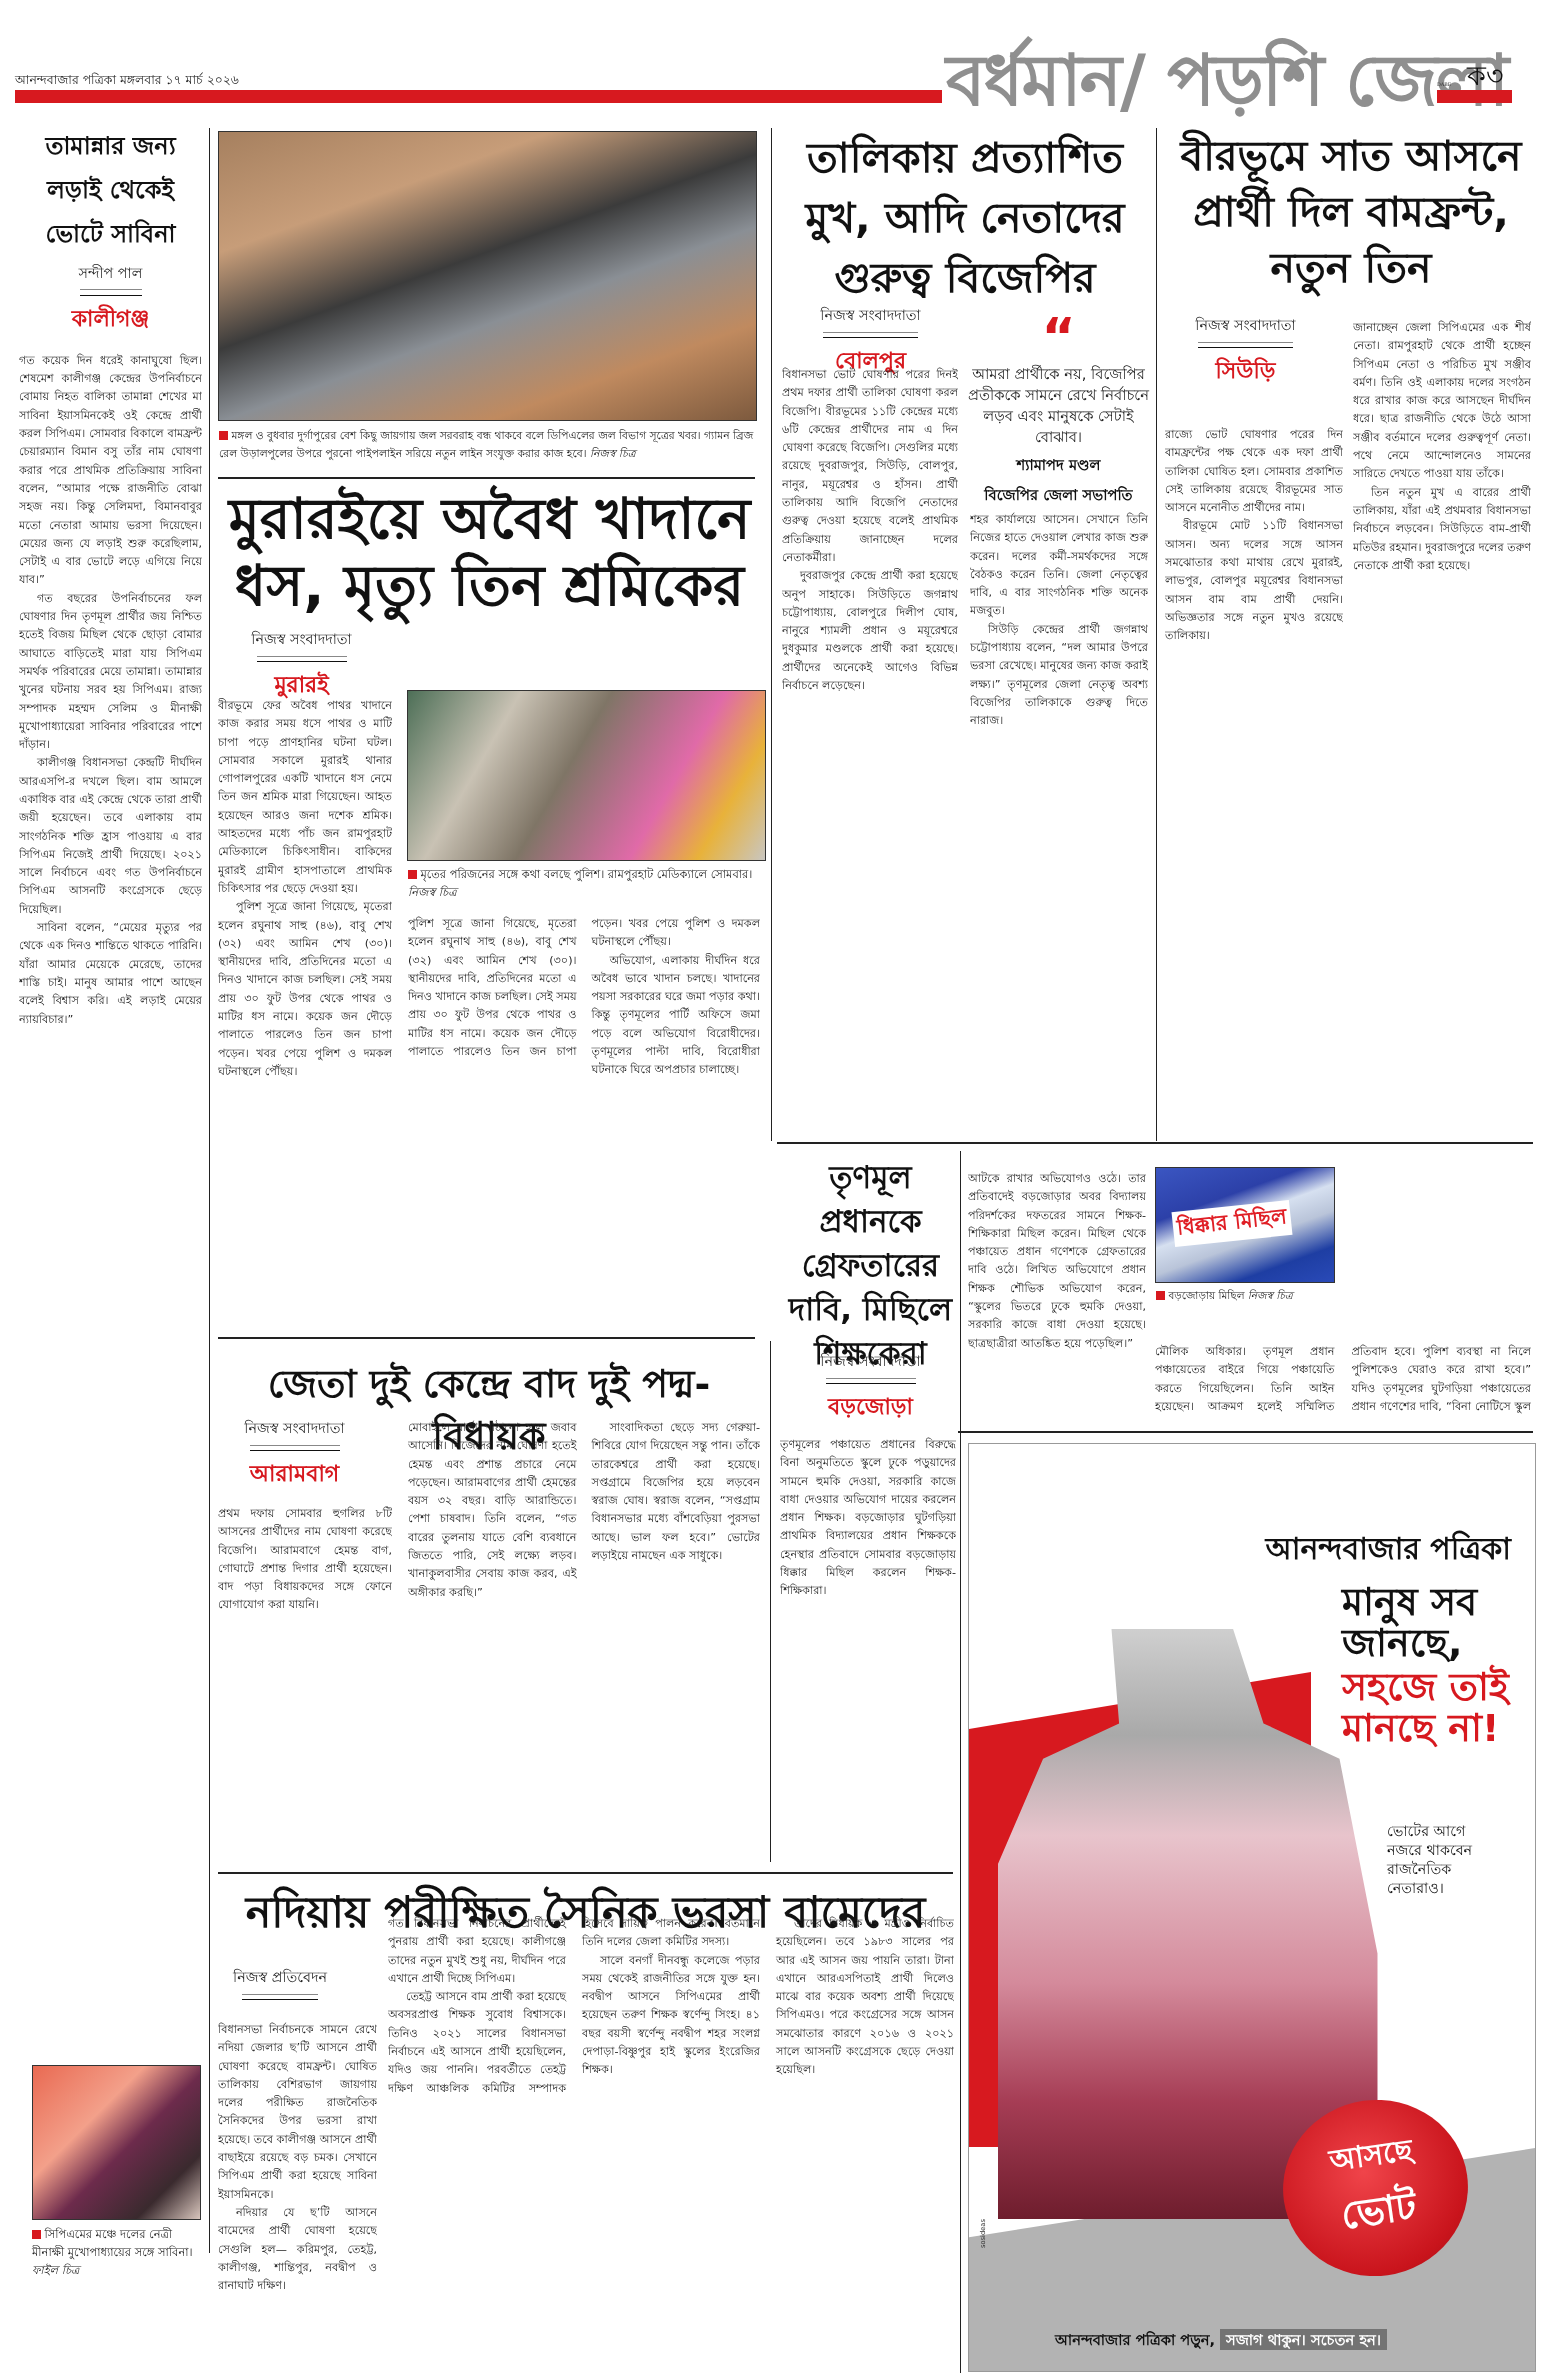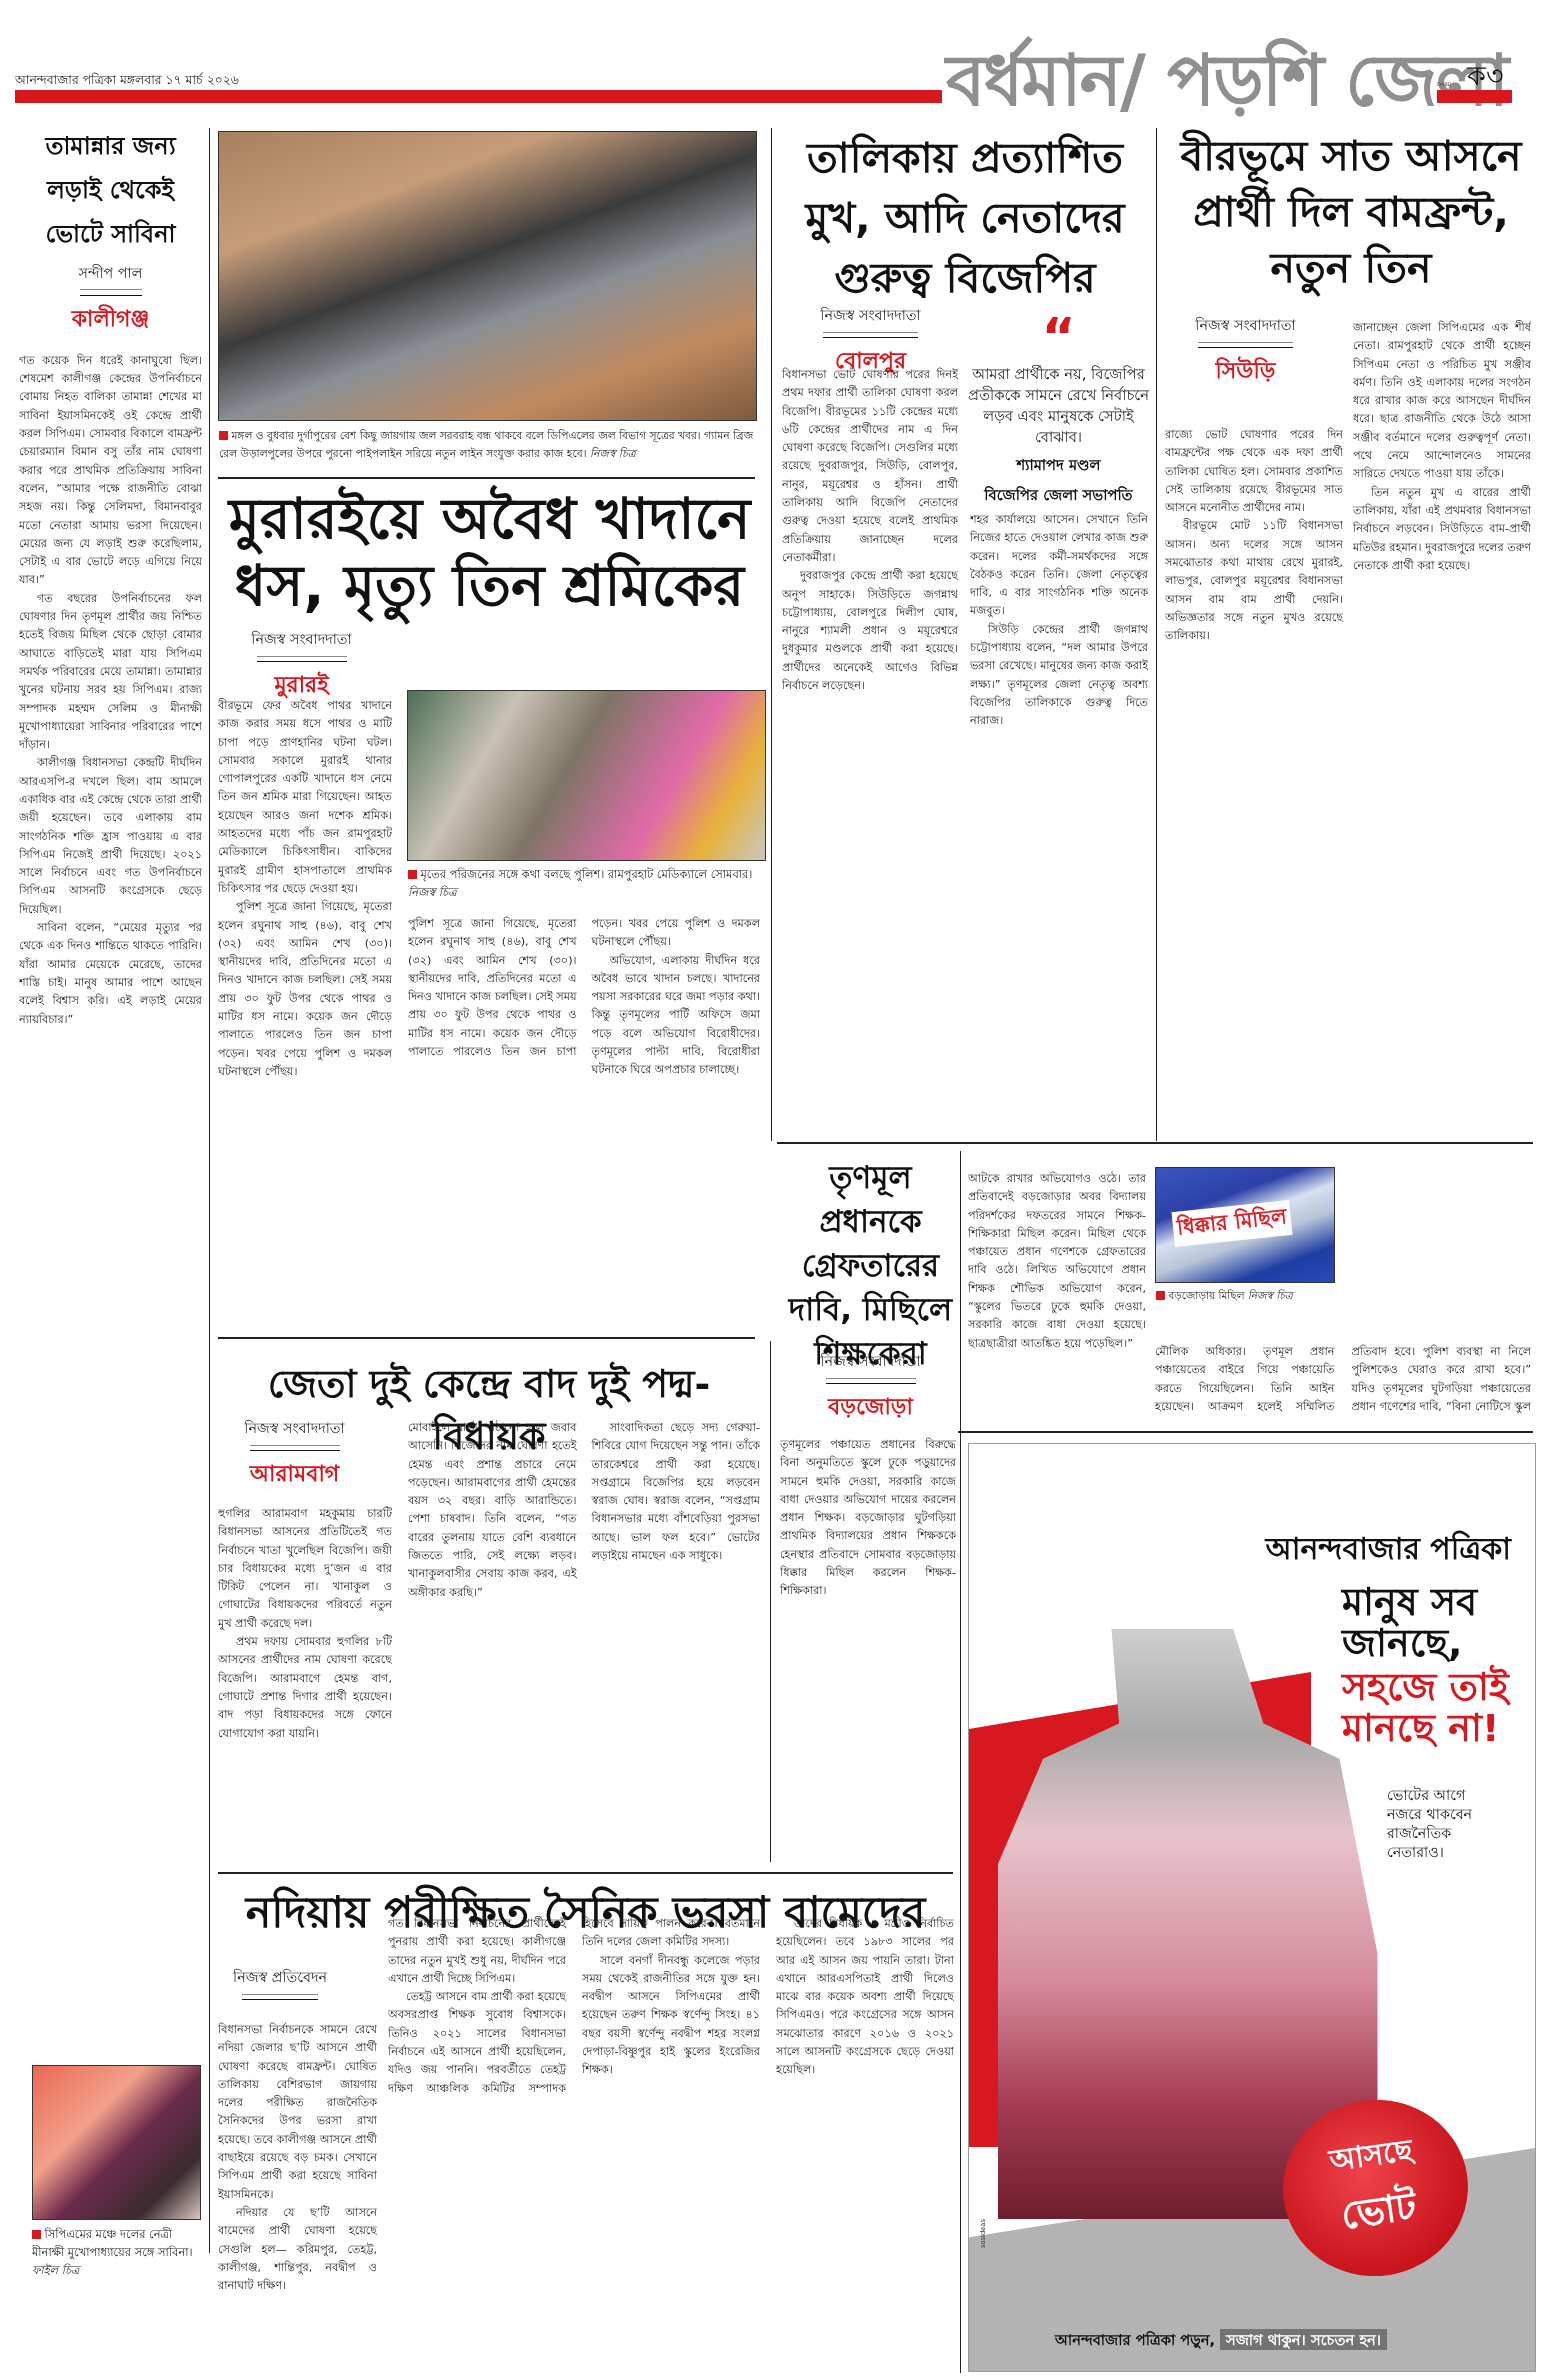--- a/index.html
+++ b/index.html
@@ -21,21 +21,21 @@
   .body p+p{text-indent:1.6em;}
   .photo{background:#777;border:1.4px solid #333;overflow:hidden;}
   .caption{font-size:11.4px;line-height:18px;color:#222;}
   .sq{display:inline-block;width:8.6px;height:8.6px;background:#d7191f;margin-right:3.8px;vertical-align:-0.5px;}
   .quote-mark{color:#d7191f;font-size:52px;font-weight:bold;line-height:1;text-align:center;}
   .pull{font-size:14.7px;line-height:21px;text-align:center;color:#222;}
   .pull-name{font-size:14.7px;font-weight:bold;text-align:center;margin-top:5.7px;}
   .ad{border:1px solid #999;background:#fff;overflow:hidden;}
   .ad-brand{font-size:30px;font-weight:bold;text-align:right;color:#111;}
   .ad-head{font-size:38px;font-weight:bold;line-height:1.08;margin-left:40px;}
-  .ad-sub{font-size:14.3px;line-height:19px;color:#111;}
+  .ad-sub{font-size:14.3px;line-height:19px;color:#111;margin-top:36px;}
   .seal{border-radius:50%;background:radial-gradient(circle at 45% 40%,#f0444a,#c9141c 70%,#9b0d14);color:#fff;display:flex;flex-direction:column;align-items:center;justify-content:center;font-weight:bold;transform:rotate(-8deg);}
   .ad-foot{font-size:14.7px;font-weight:bold;}
   .ad-foot .hl{background:#737373;color:#fff;padding:1.9px 5.7px;}
 </style>
 </head>
 <body>
 
 <div class="abs hdr-date">আনন্দবাজার পত্রিকা  মঙ্গলবার ১৭ মার্চ ২০২৬</div>
 <div class="abs red-bar" style="left:15px;top:90px;width:927px;"></div>
 <div class="abs section-title">বর্ধমান/ পড়শি জেলা</div>
@@ -87,21 +87,20 @@
 </div>
 <div class="abs hrule" style="left:218px;top:1337px;width:537px;height:2.4px;"></div>
 
 <div class="abs headline" style="left:218px;top:1358px;width:542px;font-size:38px;line-height:52px;text-align:center;">জেতা দুই কেন্দ্রে বাদ দুই পদ্ম-বিধায়ক</div>
 <div class="abs" style="left:216px;top:1417px;width:157px;">
   <div class="byline">নিজস্ব সংবাদদাতা</div>
   <div class="byline-rule" style="width:90px;"></div>
   <div class="dateline">আরামবাগ</div>
 </div>
 <div class="abs body" style="left:218px;top:1505px;width:174px;height:352px;">
-  <p>হুগলির আরামবাগ মহকুমায় চারটি বিধানসভা আসনের প্রতিটিতেই গত নির্বাচনে খাতা খুলেছিল বিজেপি। জয়ী চার বিধায়কের মধ্যে দু’জন এ বার টিকিট পেলেন না। খানাকুল ও গোঘাটের বিধায়কদের পরিবর্তে নতুন মুখ প্রার্থী করেছে দল।</p>
   <p>প্রথম দফায় সোমবার হুগলির ৮টি আসনের প্রার্থীদের নাম ঘোষণা করেছে বিজেপি। আরামবাগে হেমন্ত বাগ, গোঘাটে প্রশান্ত দিগার প্রার্থী হয়েছেন। বাদ পড়া বিধায়কদের সঙ্গে ফোনে যোগাযোগ করা যায়নি।</p>
 </div>
 <div class="abs body" style="left:408px;top:1419px;width:352px;height:437px;column-count:2;column-gap:15px;">
   <p>মোবাইলে বার্তা পাঠানো হলে জবাব আসেনি। নিজেদের নাম ঘোষণা হতেই হেমন্ত এবং প্রশান্ত প্রচারে নেমে পড়েছেন। আরামবাগের প্রার্থী হেমন্তের বয়স ৩২ বছর। বাড়ি আরান্ডিতে। পেশা চাষবাদ। তিনি বলেন, “গত বারের তুলনায় যাতে বেশি ব্যবধানে জিততে পারি, সেই লক্ষ্যে লড়ব। খানাকুলবাসীর সেবায় কাজ করব, এই অঙ্গীকার করছি।”</p>
   <p>সাংবাদিকতা ছেড়ে সদ্য গেরুয়া-শিবিরে যোগ দিয়েছেন সন্তু পান। তাঁকে তারকেশ্বরে প্রার্থী করা হয়েছে। সপ্তগ্রামে বিজেপির হয়ে লড়বেন স্বরাজ ঘোষ। স্বরাজ বলেন, “সপ্তগ্রাম বিধানসভার মধ্যে বাঁশবেড়িয়া পুরসভা আছে। ভাল ফল হবে।” ভোটের লড়াইয়ে নামছেন এক সাধুকে।</p>
 </div>
 <div class="abs vrule" style="left:770px;top:1341px;height:521px;width:1px;"></div>
 
 <div class="abs hrule" style="left:218px;top:1872px;width:735px;height:2.4px;"></div>
 <div class="abs headline" style="left:218px;top:1881px;width:735px;font-size:43px;line-height:62px;text-align:center;">নদিয়ায় পরীক্ষিত সৈনিক ভরসা বামেদের</div>

